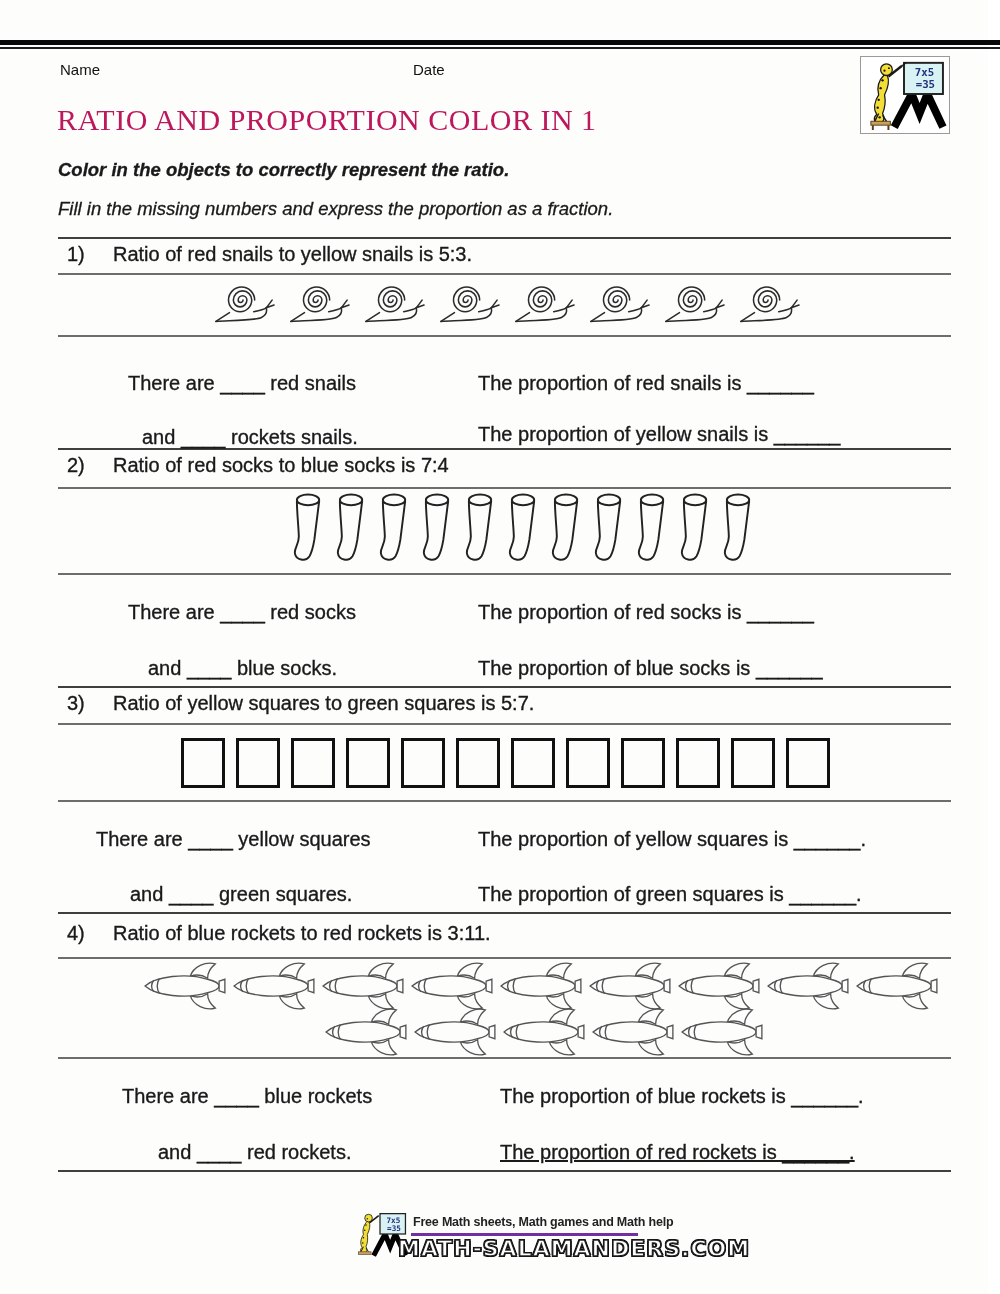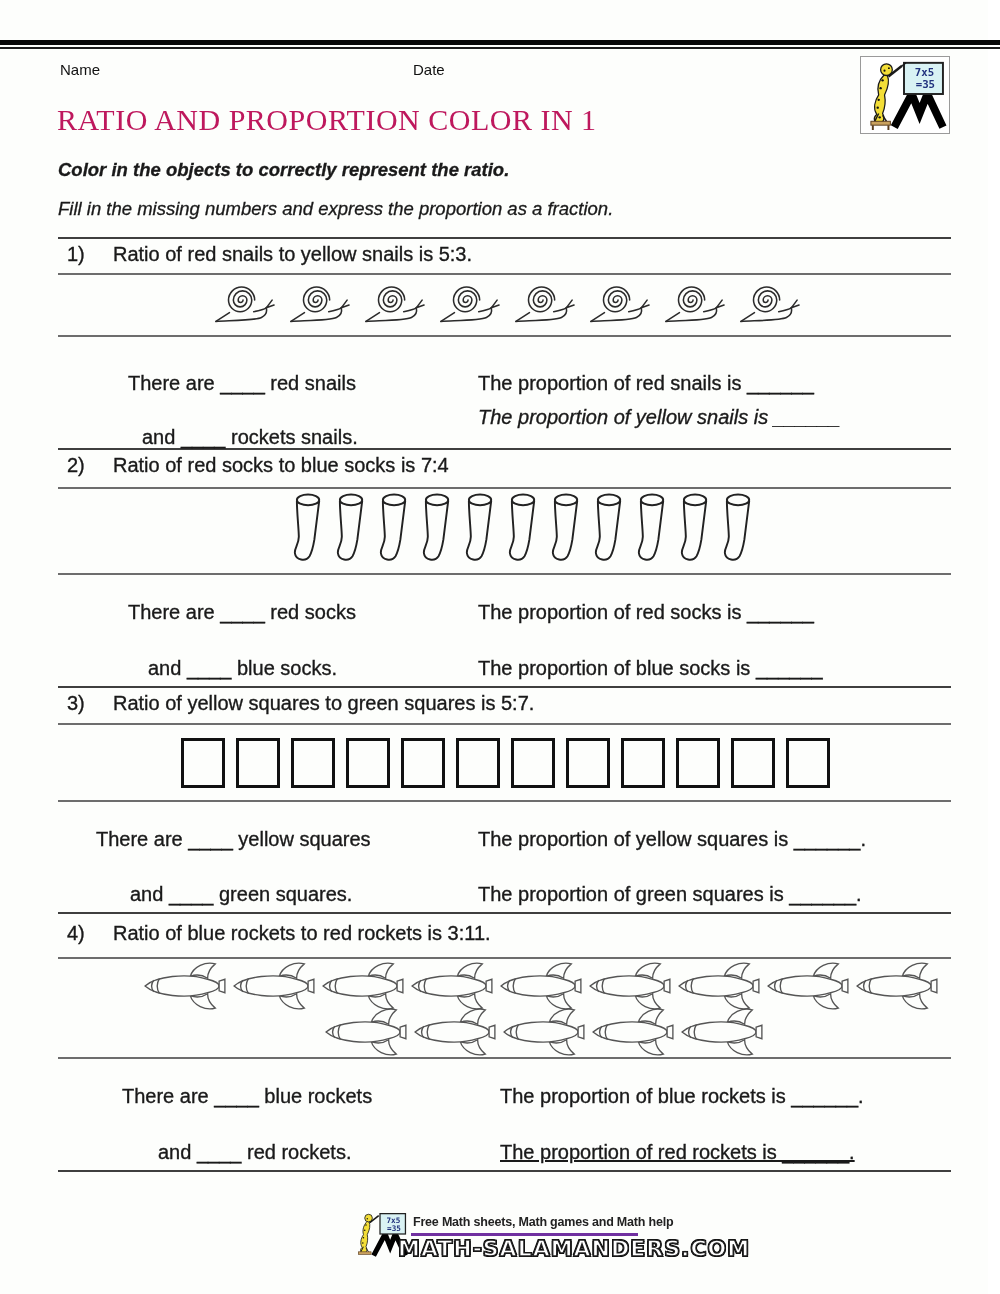--- a/index.html
+++ b/index.html
@@ -442,21 +442,21 @@
           <path d="M5 26 C16 16 48 12 70 19 C78 21 82 23 82 26 C82 29 78 31 70 33 C48 40 16 36 5 26 Z"></path>
           <path d="M82 21 L88 19 L88 33 L82 31 Z"></path>
           <path d="M14 20 C11 24 11 28 14 32 M20 18 C17 23 17 29 20 34" fill="none"></path>
         </g>
       </svg>
     </div>
 
   <div class="abs ans" style="left:128px;top:372px;">There are ____ red snails</div>
   <div class="abs ans" style="left:478px;top:372px;">The proportion of red snails is ______</div>
   <div class="abs ans" style="left:142px;top:426px;">and ____ rockets snails.</div>
-  <div class="abs ans" style="left:478px;top:406px;font-style:italic;">The proportion of yellow snails is ______</div>
+  <div class="abs ans" style="left:478px;top:423px;">The proportion of yellow snails is ______</div>
 
   <div class="abs ans" style="left:478px;top:601px;">The proportion of red socks is ______</div>
   <div class="abs ans" style="left:128px;top:601px;">There are ____  red socks</div>
   <div class="abs ans" style="left:148px;top:657px;">and ____  blue socks.</div>
   <div class="abs ans" style="left:478px;top:657px;">The proportion of blue socks is ______</div>
 
   <div class="abs ans" style="left:478px;top:828px;">The proportion of yellow squares is ______.</div>
   <div class="abs ans" style="left:96px;top:828px;">There are ____  yellow squares</div>
   <div class="abs ans" style="left:130px;top:883px;">and ____  green squares.</div>
   <div class="abs ans" style="left:122px;top:1085px;">There are ____  blue rockets</div>

